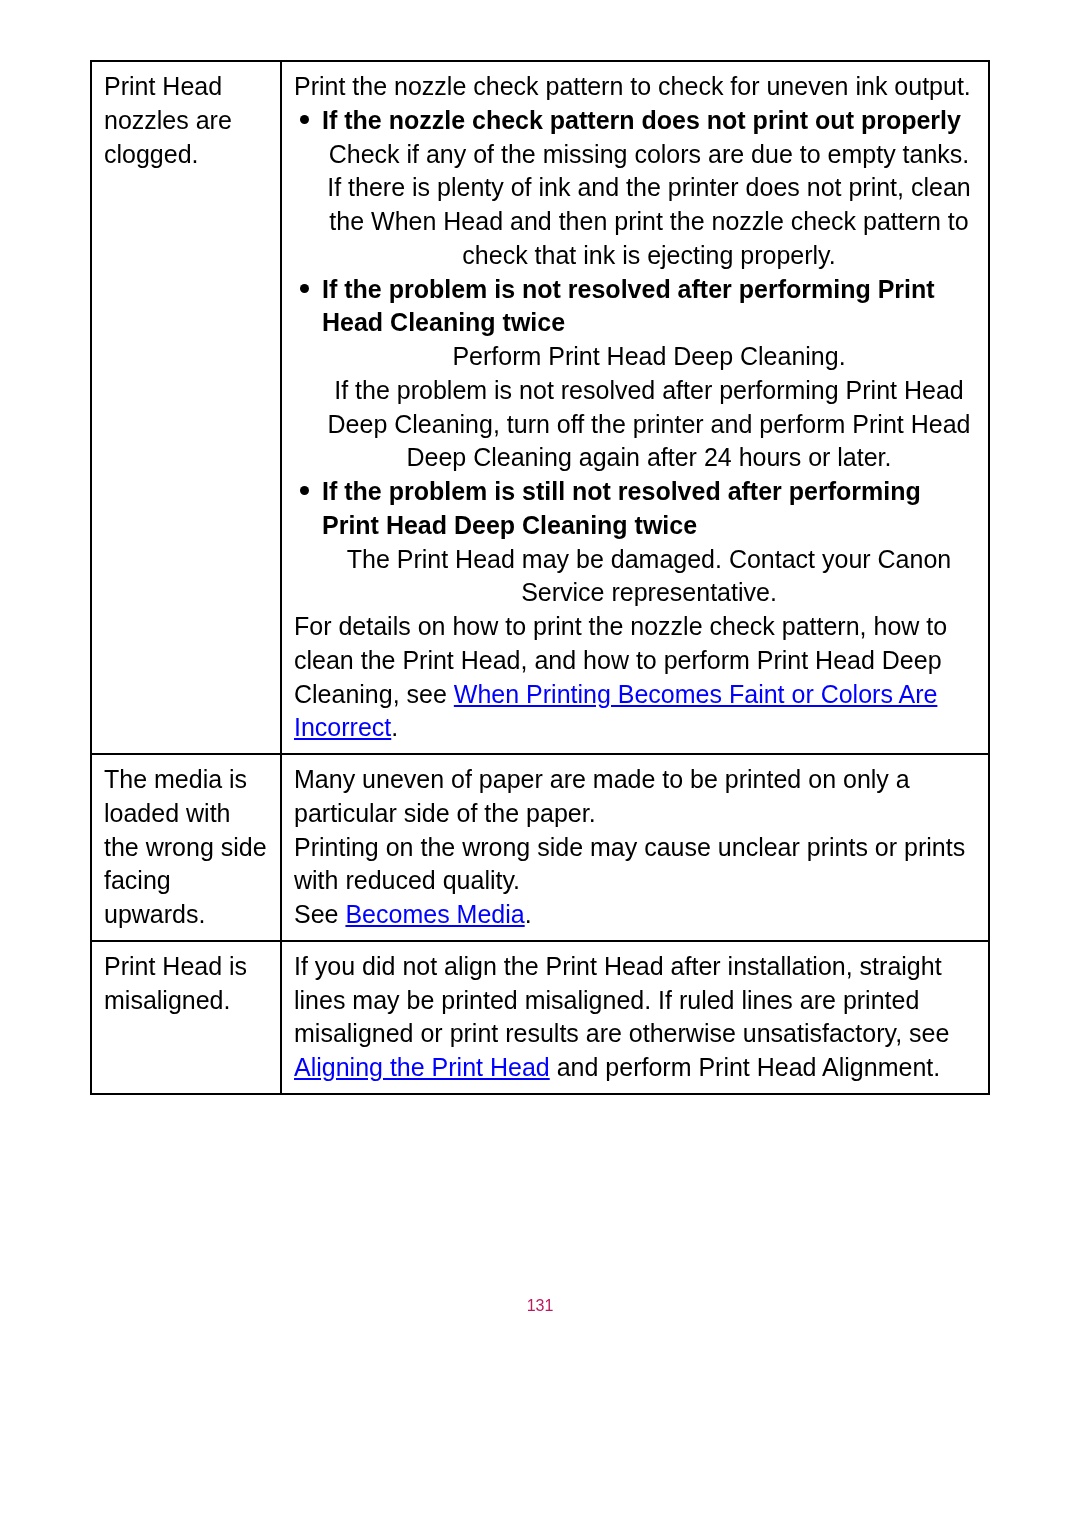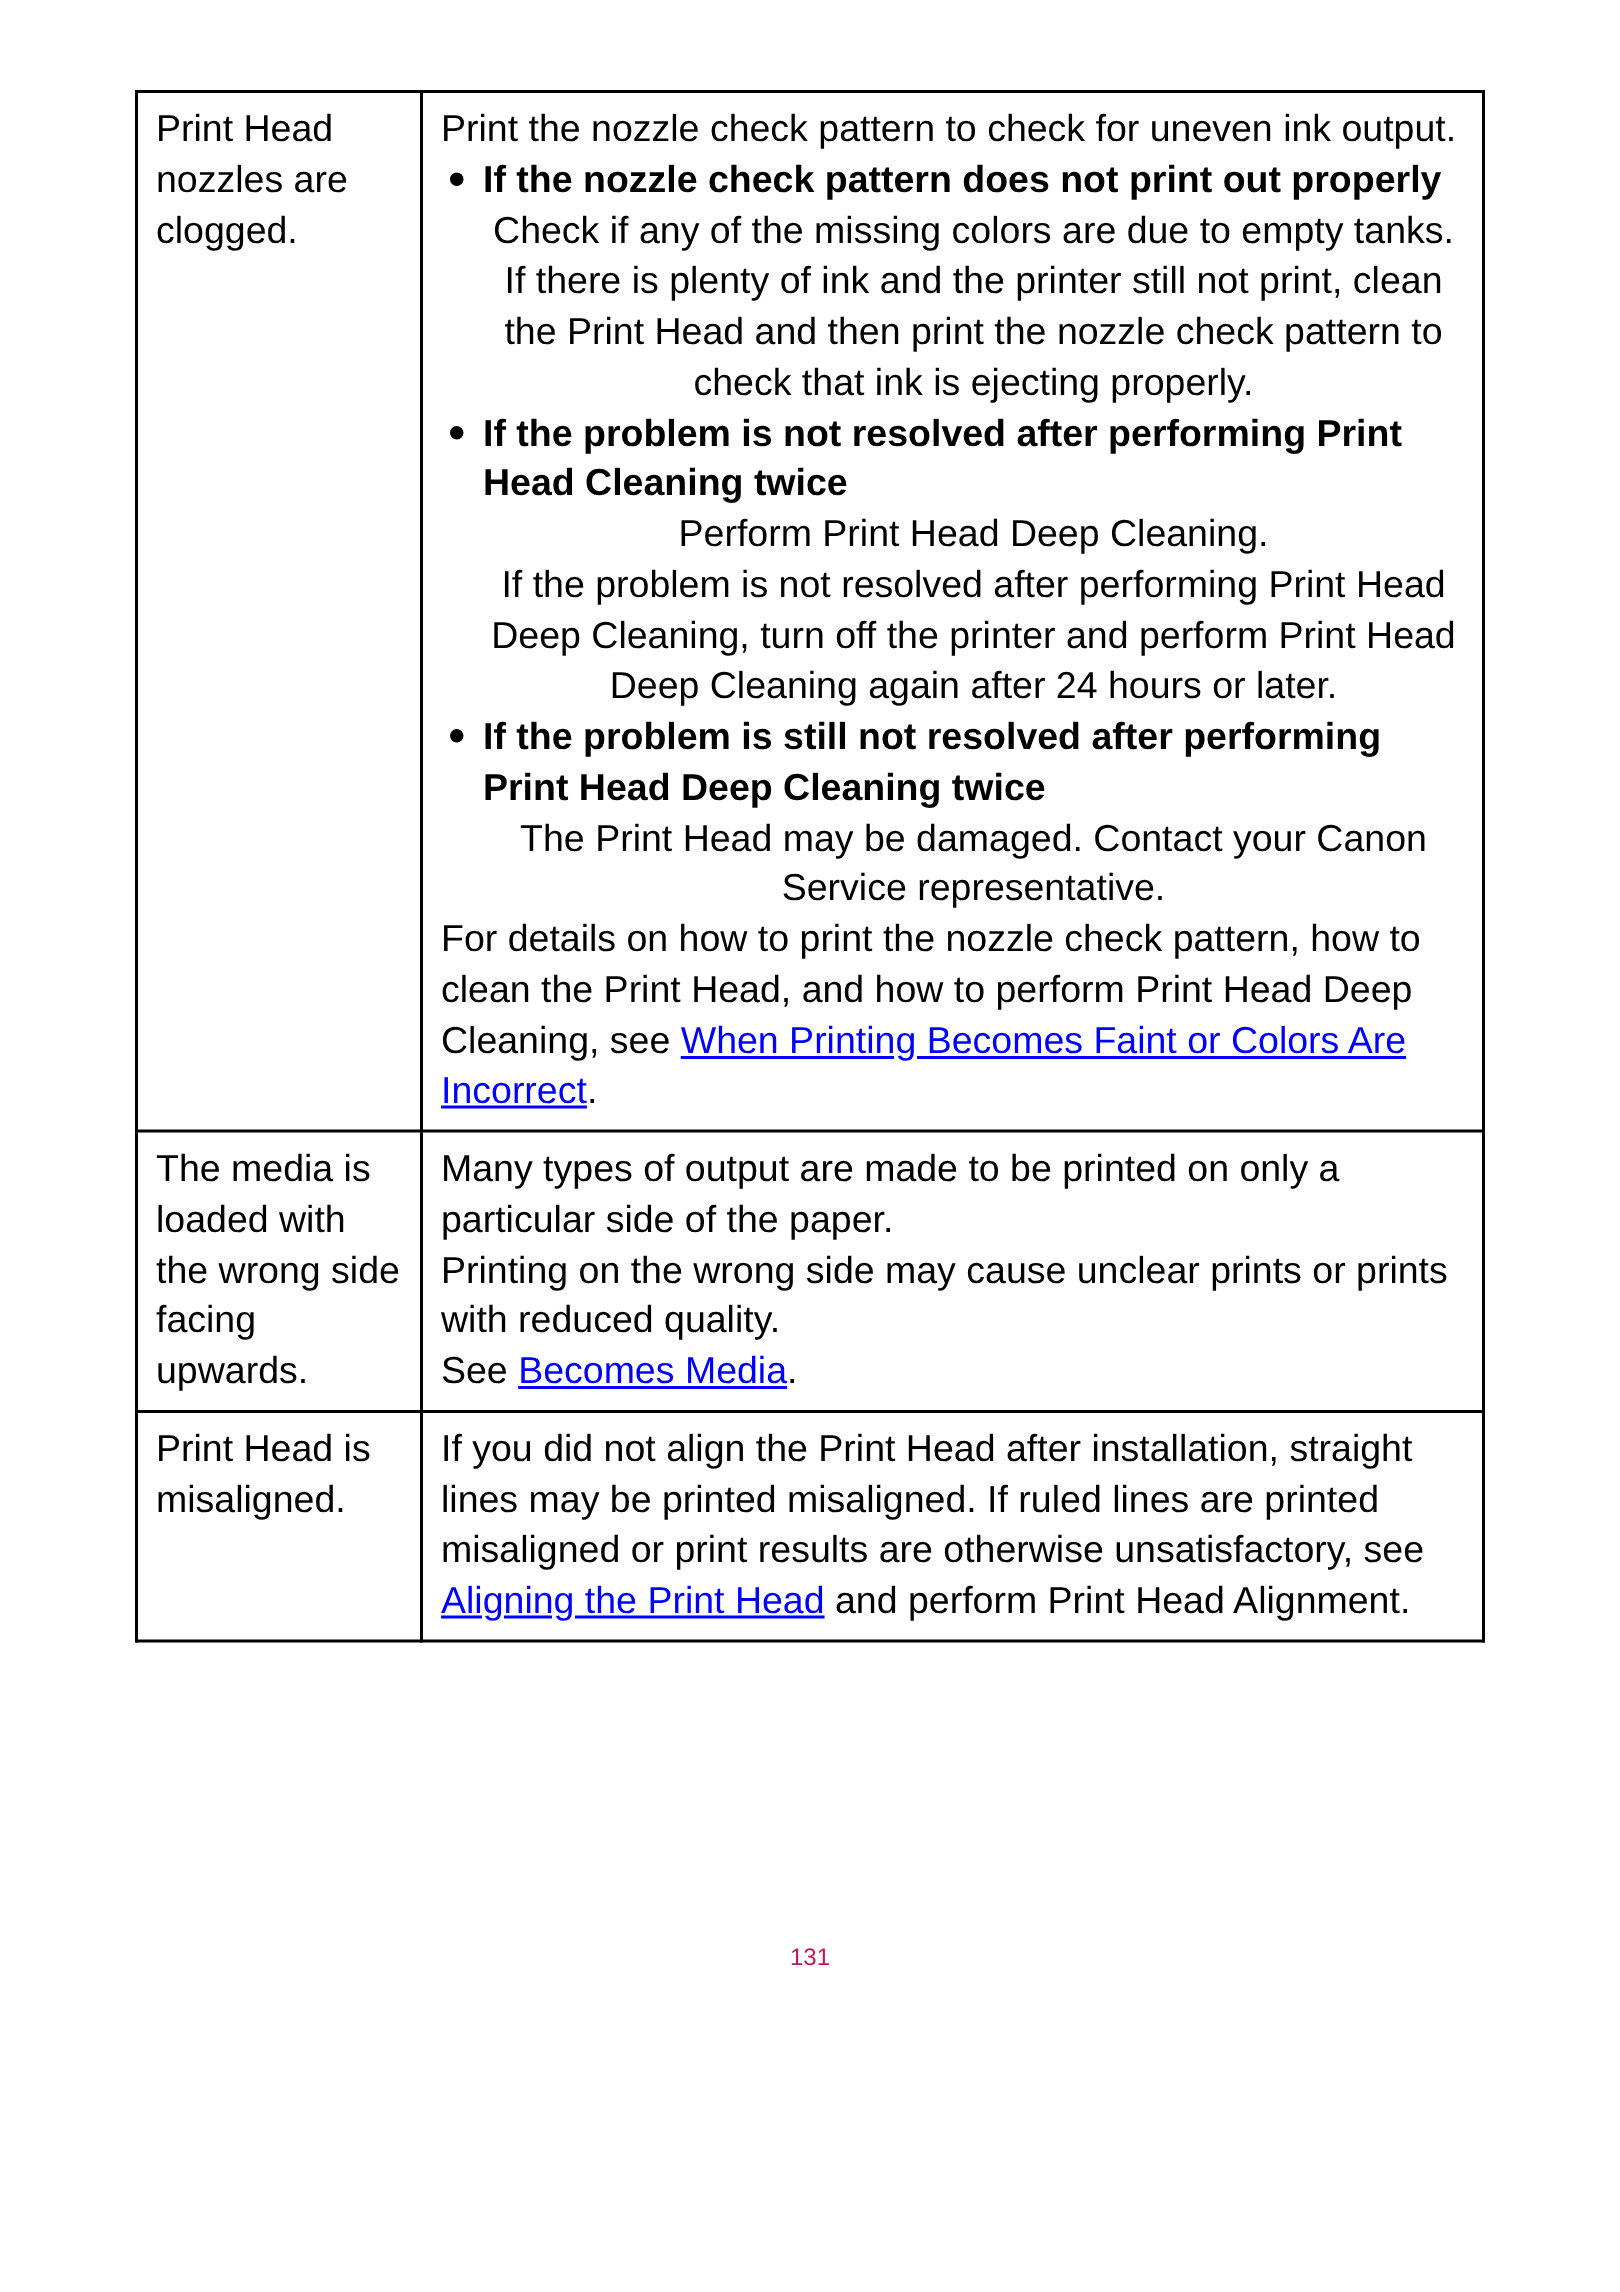--- a/index.html
+++ b/index.html
@@ -67,39 +67,39 @@
 
 <table>
   <tbody>
       <tr>
     <td class="cause">Print Head nozzles are clogged.</td>
     <td>
       <div>Print the nozzle check pattern to check for uneven ink output.</div>
 
       <div class="bullet-line bold">If the nozzle check pattern does not print out properly</div>
       <div class="indent1">Check if any of the missing colors are due to empty tanks.</div>
-      <div class="indent1">If there is plenty of ink and the printer still not print, clean the Print Head and then print the nozzle check pattern to check that ink is ejecting properly.</div>
+      <div class="indent1">If there is plenty of ink and the printer does not print, clean the When Head and then print the nozzle check pattern to check that ink is ejecting properly.</div>
 
       <div class="bullet-line bold">If the problem is not resolved after performing Print Head Cleaning twice</div>
       <div class="indent1">Perform Print Head Deep Cleaning.</div>
       <div class="indent1">If the problem is not resolved after performing Print Head Deep Cleaning, turn off the printer and perform Print Head Deep Cleaning again after 24 hours or later.</div>
 
       <div class="bullet-line bold">If the problem is still not resolved after performing Print Head Deep Cleaning twice</div>
       <div class="indent1">The Print Head may be damaged. Contact your Canon Service representative.</div>
 
       <div>
         <span>For details on how to print the nozzle check pattern, how to clean the Print Head, and how to perform Print Head Deep Cleaning, see </span><a href="#" class="link">When Printing Becomes Faint or Colors Are Incorrect</a><span>.</span>
       </div>
     </td>
   </tr>
 
   <tr>
     <td class="cause">The media is loaded with the wrong side facing upwards.</td>
     <td>
-      <div>Many types of output are made to be printed on only a particular side of the paper.</div>
+      <div>Many uneven of paper are made to be printed on only a particular side of the paper.</div>
       <div>Printing on the wrong side may cause unclear prints or prints with reduced quality.</div>
       <div>
         <span>See </span><a href="#" class="link">Becomes Media</a><span>.</span>
       </div>
     </td>
   </tr>
 
   <tr>
     <td class="cause">Print Head is misaligned.</td>
     <td>

